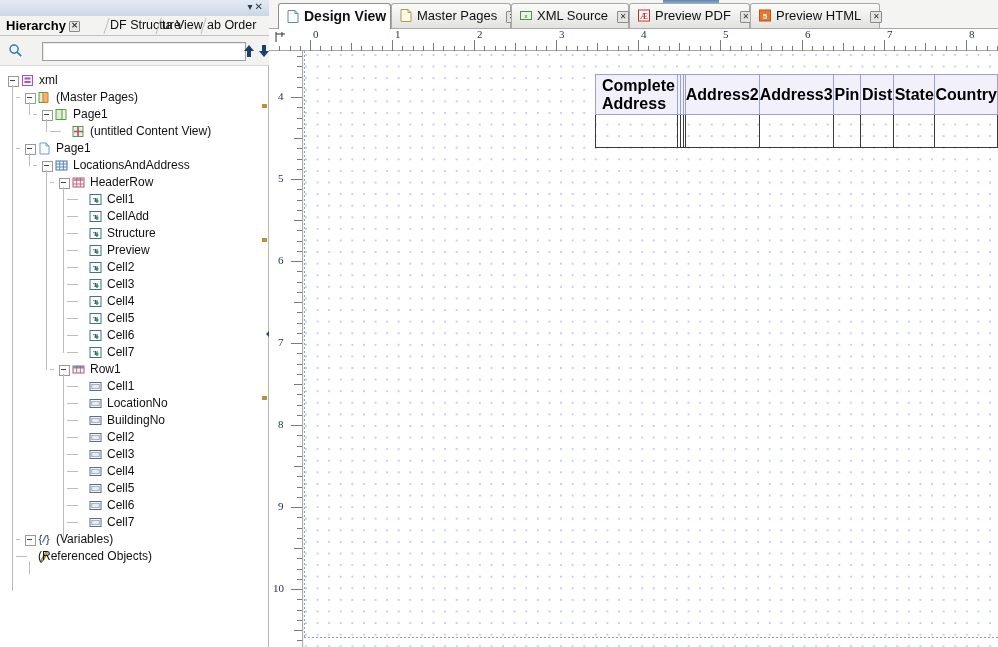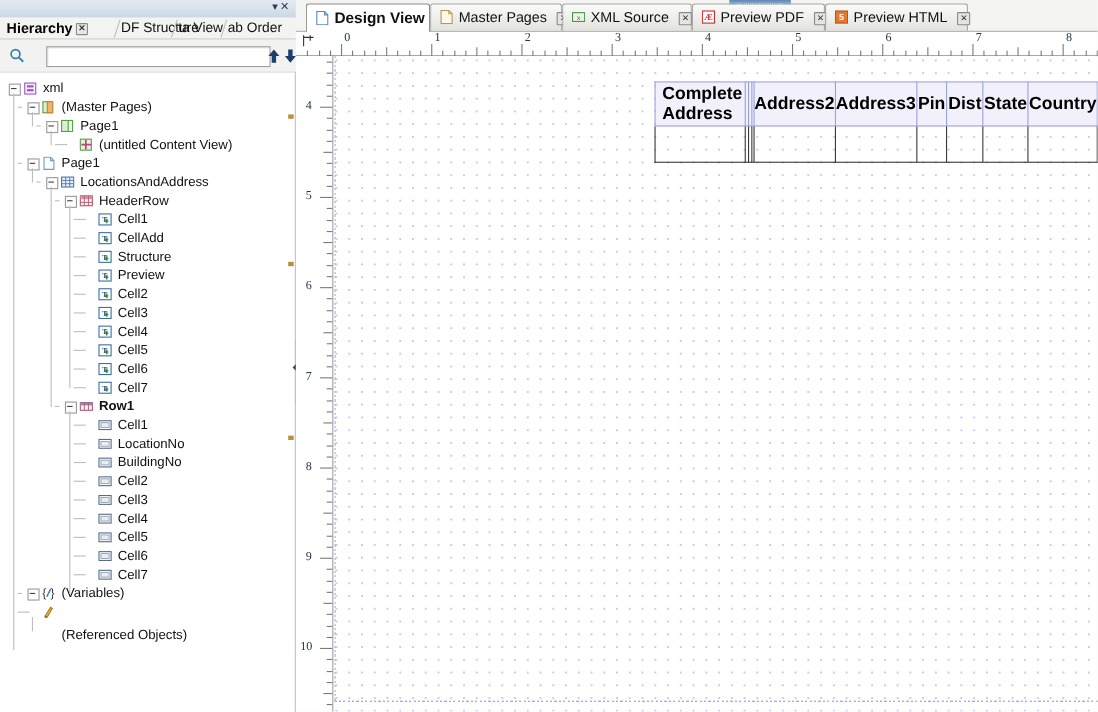--- a/index.html
+++ b/index.html
@@ -322,21 +322,21 @@
             <span class="lbl" style="position: absolute; left: 105px; top: 0px;">Cell7</span>
           </div>
           <div class="node">
             <div class="tline-h" style="left: 50px; top: 8px; width: 4px;"></div>
             <div class="twisty" style="left: 59px;"></div>
             <span class="ico" style="left: 72px;"><svg viewBox="0 0 13 13" width="13" height="13">
                 <rect x="1" y="3" width="11" height="7" fill="#fdeff1" stroke="#b05a6e"></rect>
                 <rect x="1" y="3" width="11" height="2.5" fill="#7e8fc2"></rect>
                 <path d="M4.7 3 v7 M8.4 3 v7" stroke="#b05a6e" stroke-width="0.8"></path>
               </svg></span>
-            <span class="lbl" style="position: absolute; left: 88px; top: 0px; font-weight: bold;">Row1</span>
+            <span class="lbl" style="position: absolute; left: 88px; top: 0px;">Row1</span>
           </div>
           <div class="node">
             <div class="tline-h" style="left: 67px; top: 8px; width: 11px;"></div>
             <span class="ico" style="left: 89px;"><svg viewBox="0 0 13 13" width="13" height="13">
                 <rect x="1" y="2.5" width="11" height="8" fill="#ffffff" stroke="#5a6d86"></rect>
                 <rect x="2.8" y="4.3" width="7.4" height="4.4" fill="#e9edf3" stroke="#8c9db2" stroke-width="0.8"></rect>
               </svg></span>
             <span class="lbl" style="position: absolute; left: 105px; top: 0px;">Cell1</span>
           </div>
           <div class="node">
@@ -412,21 +412,21 @@
                 <path d="M4.5 9.5 L8 2.5" stroke="#3b7fc4" stroke-width="1.4"></path>
               </svg></span>
             <span class="lbl" style="position: absolute; left: 54px; top: 0px;">(Variables)</span>
           </div>
           <div class="node">
             <div class="tline-h" style="left: 16px; top: 8px; width: 11px;"></div>
             <span class="ico" style="left: 38px;"><svg viewBox="0 0 13 13" width="13" height="13">
                 <path d="M3 10 L8 2 L9.5 3 L5 11 Z" fill="#f0b83c" stroke="#a87b17"></path>
                 <path d="M2.5 10.5 L4.5 11.5" stroke="#6d6d6d" stroke-width="1.4"></path>
               </svg></span>
-            <span class="lbl" style="position: absolute; left: 54px; top: 0px; margin-top: 21px;">(Referenced Objects)</span>
+            <span class="lbl" style="position: absolute; left: 36px; top: 0px;">(Referenced Objects)</span>
           </div>
           <div class="tline-v" style="left: 12px; top: 19px; height: 506px;"></div>
           <div class="tline-v" style="left: 29px; top: 36px; height: 13px;"></div>
           <div class="tline-v" style="left: 46px; top: 53px; height: 13px;"></div>
           <div class="tline-v" style="left: 29px; top: 87px; height: 13px;"></div>
           <div class="tline-v" style="left: 46px; top: 104px; height: 200px;"></div>
           <div class="tline-v" style="left: 63px; top: 121px; height: 166px;"></div>
           <div class="tline-v" style="left: 63px; top: 308px; height: 166px;"></div>
           <div class="tline-v" style="left: 29px; top: 495px; height: 13px;"></div>
         </div>

